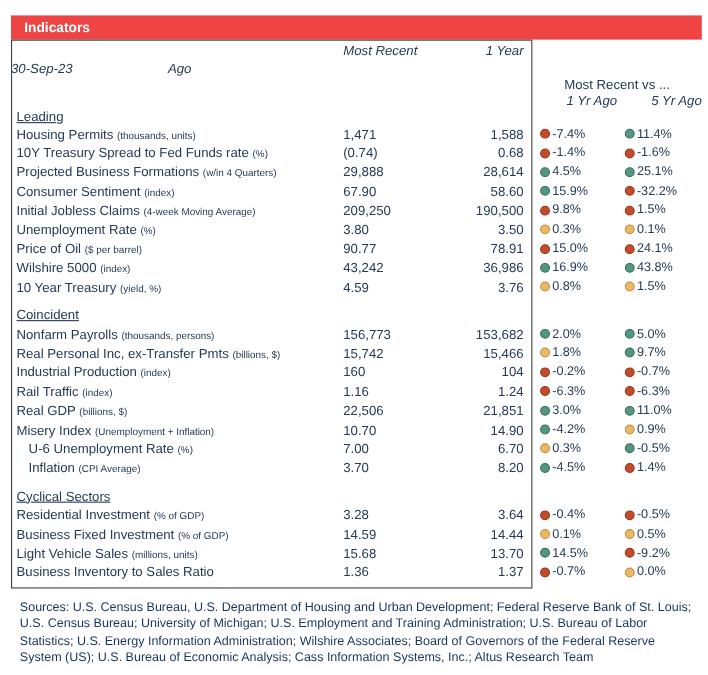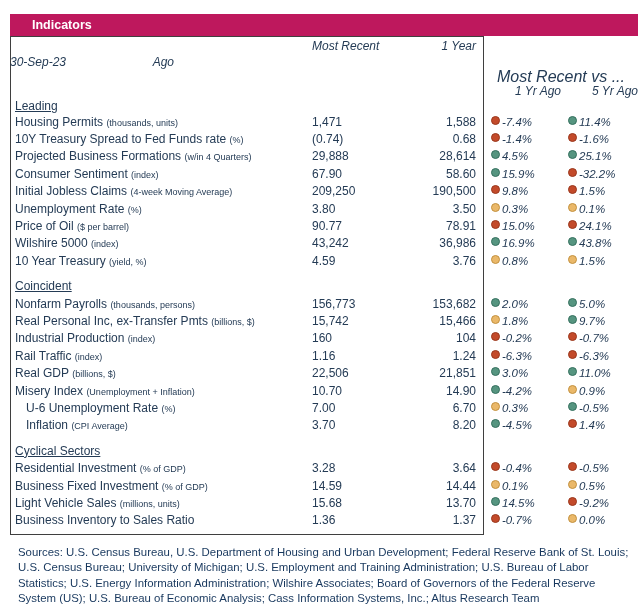--- a/index.html
+++ b/index.html
@@ -2,47 +2,47 @@
 <html><head>
 <meta charset="utf-8">
 <style>
   html,body { margin:0; padding:0; background:#ffffff; }
   .canvas {
     position:relative; width:644px; height:614px; background:#ffffff;
     font-family:"Liberation Sans", sans-serif; color:#243b55; overflow:hidden;
   }
   .titlebar {
     position:absolute; left:10px; top:14px; width:628px; height:22px;
-    background:#be185d; color:#ffffff; font-weight:bold; font-size:12.5px;
-    line-height:22px; padding-left:22px; box-sizing:border-box;
+    background:#ef4444; color:#ffffff; font-weight:bold; font-size:12.5px;
+    line-height:22px; padding-left:12px; box-sizing:border-box;
   }
   .tablebox {
     position:absolute; left:10px; top:36px; width:474px; height:499px;
     border:1px solid #3f3f3f; box-sizing:border-box; pointer-events:none;
   }
   .rows { position:absolute; left:10px; top:38px; width:628px; }
   .row { display:flex; align-items:center; height:17.4px; font-size:12px; }
   .row.hdr { font-style:italic; }
   .h16 { height:16px; } .h14 { height:14px; } .h15 { height:15px; }
   .spacer { height:8px; }
   .cell-label { flex:1; padding-left:5px; white-space:nowrap; overflow:hidden; }
   .cell-label .units { font-size:9px; }
   .cell-label.indent { padding-left:16px; }
   .cell-v1 { width:88px; padding-right:4px; flex:none; white-space:nowrap; }
   .cell-v2 { width:72px; text-align:right; padding-right:8px; flex:none; white-space:nowrap; }
   .cell-d {
     width:77px; flex:none; box-sizing:border-box; padding-left:7px;
-    display:flex; font-style:italic; font-size:11.5px; white-space:nowrap;
+    display:flex; align-items:center; font-size:11.5px; white-space:nowrap;
   }
   .dot {
     width:9px; height:9px; border-radius:50%; margin-right:2px; flex:none;
     box-sizing:border-box; border:1px solid transparent;
   }
   .section-name { text-decoration:underline; }
-  .vs-title { width:154px; text-align:center; flex:none; font-style:italic; font-size:16px; }
+  .vs-title { width:154px; text-align:center; flex:none; font-size:12px; }
   .vs-sub { width:77px; text-align:right; flex:none; font-style:italic; font-size:12px; }
   .footer {
     position:absolute; left:18px; top:545px; width:614px;
     font-size:11.4px; line-height:15.4px; color:#17375d;
   }
 </style>
 </head>
 <body>
 
 <div class="canvas">

